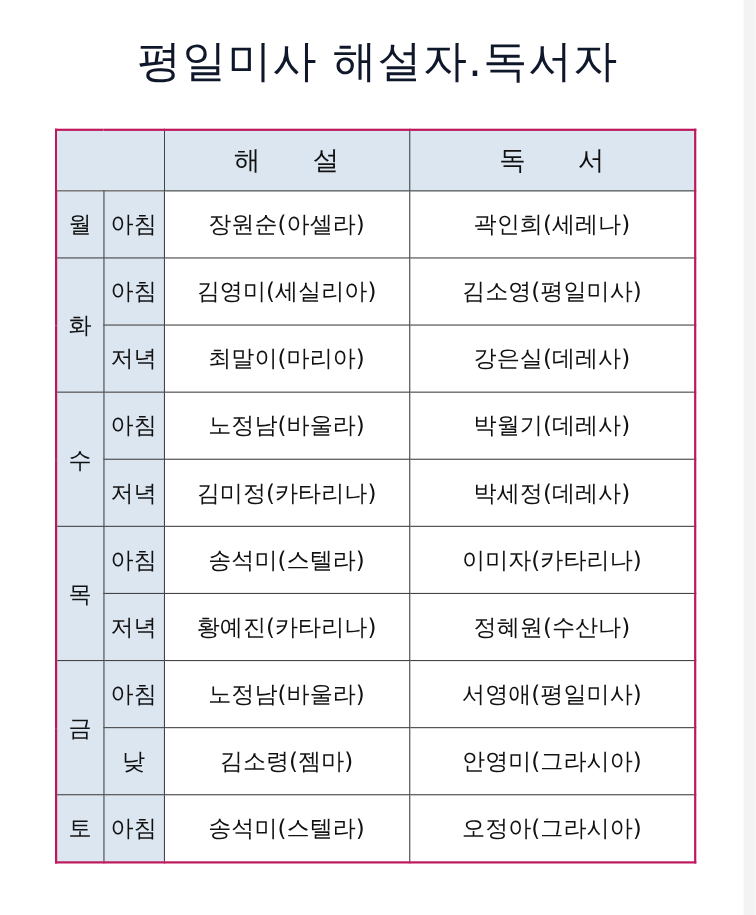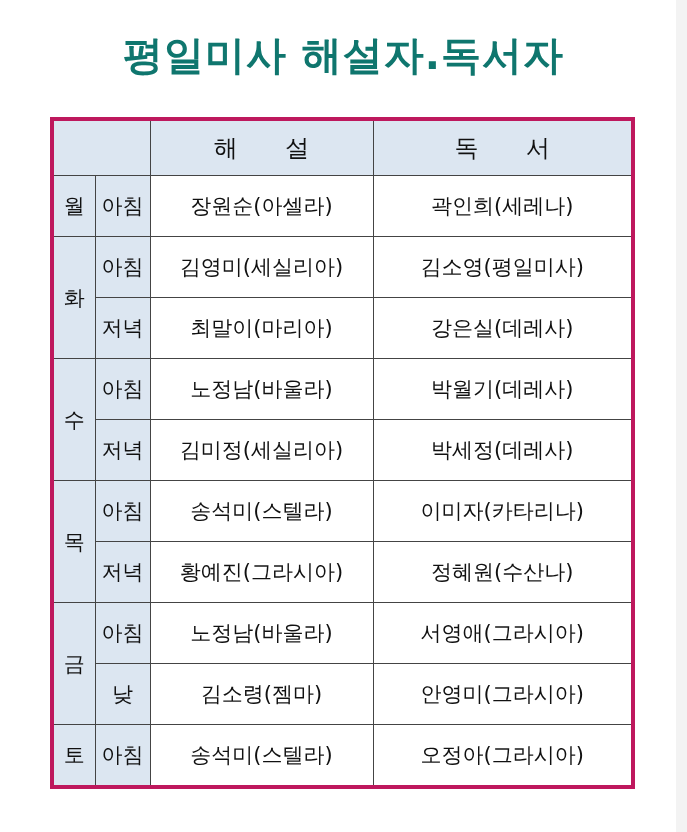--- a/index.html
+++ b/index.html
@@ -5,25 +5,25 @@
   html, body { margin: 0; padding: 0; }
   body {
     width: 687px; height: 832px; background: #ffffff; position: relative; overflow: hidden;
     font-family: "DejaVu Sans", "Liberation Sans", sans-serif; color: #111;
   }
   .scroll-strip {
     position: absolute; left: 676px; top: 0; width: 11px; height: 832px; background: #f3f3f3;
   }
   .title {
     position: absolute; left: 0; top: 28px; width: 687px; text-align: center;
-    font-size: 40px; font-weight: bold; letter-spacing: 1px; color: #0f766e;
+    font-size: 40px; font-weight: normal; letter-spacing: 1px; color: #0f172a;
   }
   table.sched {
     position: absolute; left: 50px; top: 117px;
-    border-collapse: collapse; border: 4px solid #be185d;
+    border-collapse: collapse; border: 2px solid #be185d;
     table-layout: fixed;
   }
   table.sched td, table.sched th {
     border: 1px solid #444; padding: 0; text-align: center; vertical-align: middle;
     font-weight: normal; font-size: 21px; color: #111;
   }
   table.sched th { background: #dce6f1; height: 54px; font-size: 24px; }
   table.sched td { height: 60px; }
   td.day, td.time { background: #dce6f1; font-size: 21px; }
   th.corner {
@@ -75,41 +75,41 @@
   </tr>
 
   <tr>
     <td class="day" rowspan="2">수</td>
     <td class="time">아침</td>
     <td>노정남(바울라)</td>
     <td>박월기(데레사)</td>
   </tr>
   <tr>
     <td class="time">저녁</td>
-    <td>김미정(세실리아)</td>
+    <td>김미정(카타리나)</td>
     <td>박세정(데레사)</td>
   </tr>
 
   <tr>
     <td class="day" rowspan="2">목</td>
     <td class="time">아침</td>
     <td>송석미(스텔라)</td>
     <td>이미자(카타리나)</td>
   </tr>
   <tr>
     <td class="time">저녁</td>
-    <td>황예진(그라시아)</td>
+    <td>황예진(카타리나)</td>
     <td>정혜원(수산나)</td>
   </tr>
 
   <tr>
     <td class="day" rowspan="2">금</td>
     <td class="time">아침</td>
     <td>노정남(바울라)</td>
-    <td>서영애(그라시아)</td>
+    <td>서영애(평일미사)</td>
   </tr>
   <tr>
     <td class="time">낮</td>
     <td>김소령(젬마)</td>
     <td>안영미(그라시아)</td>
   </tr>
 
   <tr>
     <td class="day">토</td>
     <td class="time">아침</td>

